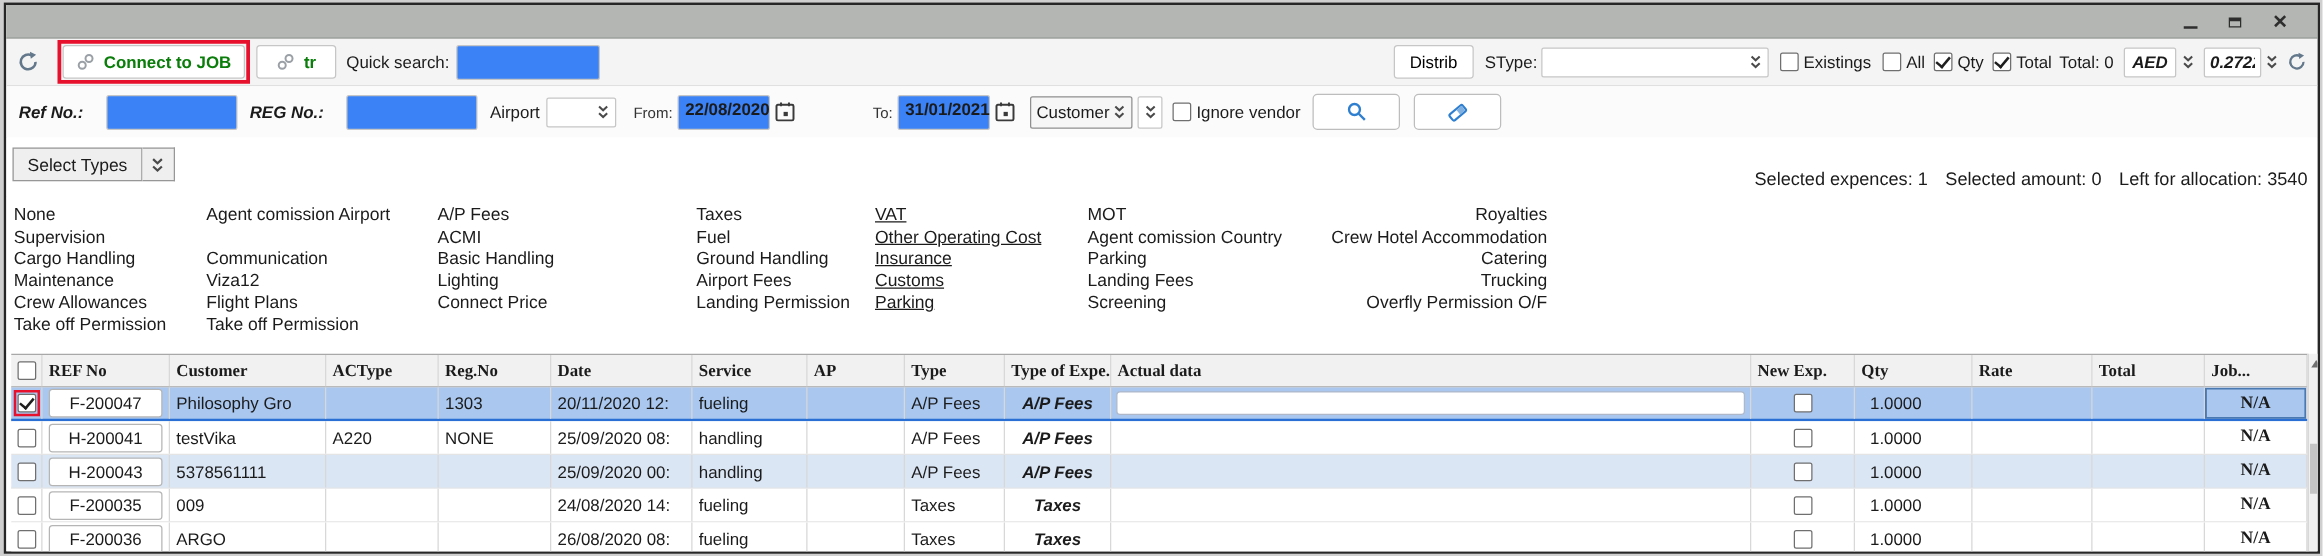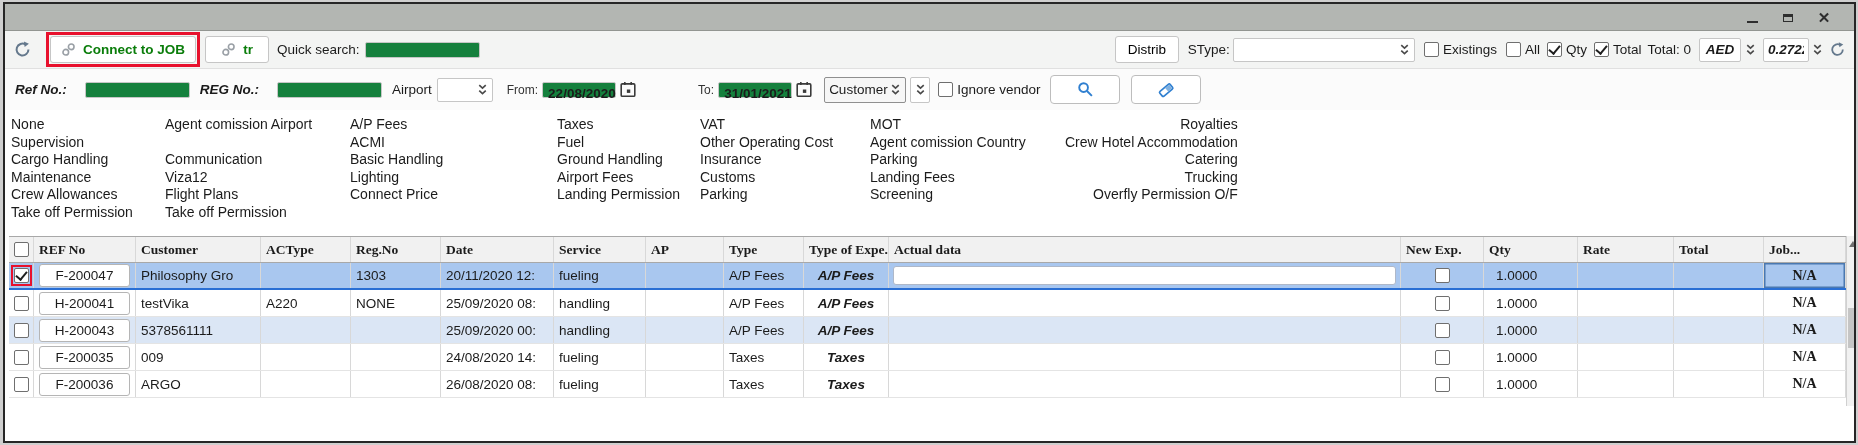--- a/index.html
+++ b/index.html
@@ -16,21 +16,21 @@
   .max-glyph{display:inline-block;width:10px;height:8px;border:1.5px solid #2e2e2e;border-top:3px solid #2e2e2e;box-sizing:border-box;}
   .close-glyph{font-size:15px;font-weight:bold;color:#2e2e2e;line-height:1;}
   
   .tb1{height:38px;background:#f3f4f3;border-bottom:1px solid #e0e0e0;display:flex;align-items:center;padding:0 6px;}
   .btn{display:inline-flex;align-items:center;justify-content:center;gap:7px;background:#fff;
        border:1px solid #c6c6c6;border-radius:3px;height:27px;padding:0 10px;font-size:13.5px;box-sizing:border-box;}
   .green{color:#0a7d0a;font-weight:bold;}
   .red-box{border:3px solid #e8112d;padding:1px;display:inline-flex;}
   .lbl{font-size:13.5px;white-space:nowrap;}
   .b{font-weight:bold;font-style:italic;}
-  .field{background:#15803d;border:1px solid #c6c6c6;border-radius:2px;height:16px;box-sizing:border-box;
+  .field{background:#3b82f6;border:1px solid #c6c6c6;border-radius:2px;height:28px;box-sizing:border-box;
          font-family:"Liberation Sans",sans-serif;font-size:13.5px;padding:0 5px;}
   .combo{display:inline-flex;align-items:center;justify-content:space-between;background:#fff;
          border:1px solid #c6c6c6;border-radius:2px;height:24px;box-sizing:border-box;padding:0 4px;font-size:13.5px;}
   .cb{position:relative;display:inline-block;width:15px;height:15px;background:#fff;border:1.5px solid #6f6f6f;
       border-radius:2px;box-sizing:border-box;flex:none;}
   .cb.checked::after{content:"";position:absolute;left:3px;top:0px;width:5px;height:9px;
       border:solid #1f1f1f;border-width:0 2px 2px 0;transform:rotate(40deg);}
   .red-box-sm{display:inline-block;border:2.5px solid #e8112d;padding:1px;line-height:0;}
   .right-cluster{margin-left:auto;display:flex;align-items:center;}
   .clip{overflow:hidden;white-space:nowrap;}
@@ -245,20 +245,40 @@
     <button class="sqbtn" style="margin-left:11px;margin-right:2px;">
       <svg width="18" height="18" viewBox="0 0 16 16">
             <g transform="rotate(-40 8 8)">
               <rect x="2" y="5.5" width="12" height="5.5" rx="1.2" fill="none" stroke="#2f7fd0" stroke-width="1.5"></rect>
               <rect x="8.5" y="6.2" width="4.8" height="4.1" fill="#7fb0e0"></rect>
             </g>
           </svg>
     </button>
   </div>
 
+  <div class="band tb3">
+    <span class="split-left">
+      <span class="split-a">
+            <span>Select Types</span>
+          </span>
+      <span class="split-b">
+        <svg width="12" height="14" viewBox="0 0 10 12">
+              <g fill="none" stroke="#4a4a4a" stroke-width="1.5">
+                <path d="M2 2 L5 4.8 L8 2"></path>
+                <path d="M2 7 L5 9.8 L8 7"></path>
+              </g>
+            </svg>
+      </span>
+    </span>
+    <span class="summary">
+      <span>Selected expences: 1</span>
+      <span>Selected amount: 0</span>
+      <span>Left for allocation: 3540</span>
+    </span>
+  </div>
 
   <div class="band types">
     <span class="tcol" style="left:6px;">
       <span class="titem">None</span>
       <span class="titem">Supervision</span>
       <span class="titem">Cargo Handling</span>
       <span class="titem">Maintenance</span>
       <span class="titem">Crew Allowances</span>
       <span class="titem">Take off Permission</span>
     </span>
@@ -277,21 +297,21 @@
       <span class="titem">Lighting</span>
       <span class="titem">Connect Price</span>
     </span>
     <span class="tcol" style="left:552px;">
       <span class="titem">Taxes</span>
       <span class="titem">Fuel</span>
       <span class="titem">Ground Handling</span>
       <span class="titem">Airport Fees</span>
       <span class="titem">Landing Permission</span>
     </span>
-    <span class="tcol" style="left:695px;">
+    <span class="tcol" style="left:695px;text-decoration:underline;">
       <span class="titem">VAT</span>
       <span class="titem">Other Operating Cost</span>
       <span class="titem">Insurance</span>
       <span class="titem">Customs</span>
       <span class="titem">Parking</span>
     </span>
     <span class="tcol" style="left:865px;">
       <span class="titem">MOT</span>
       <span class="titem">Agent comission Country</span>
       <span class="titem">Parking</span>

